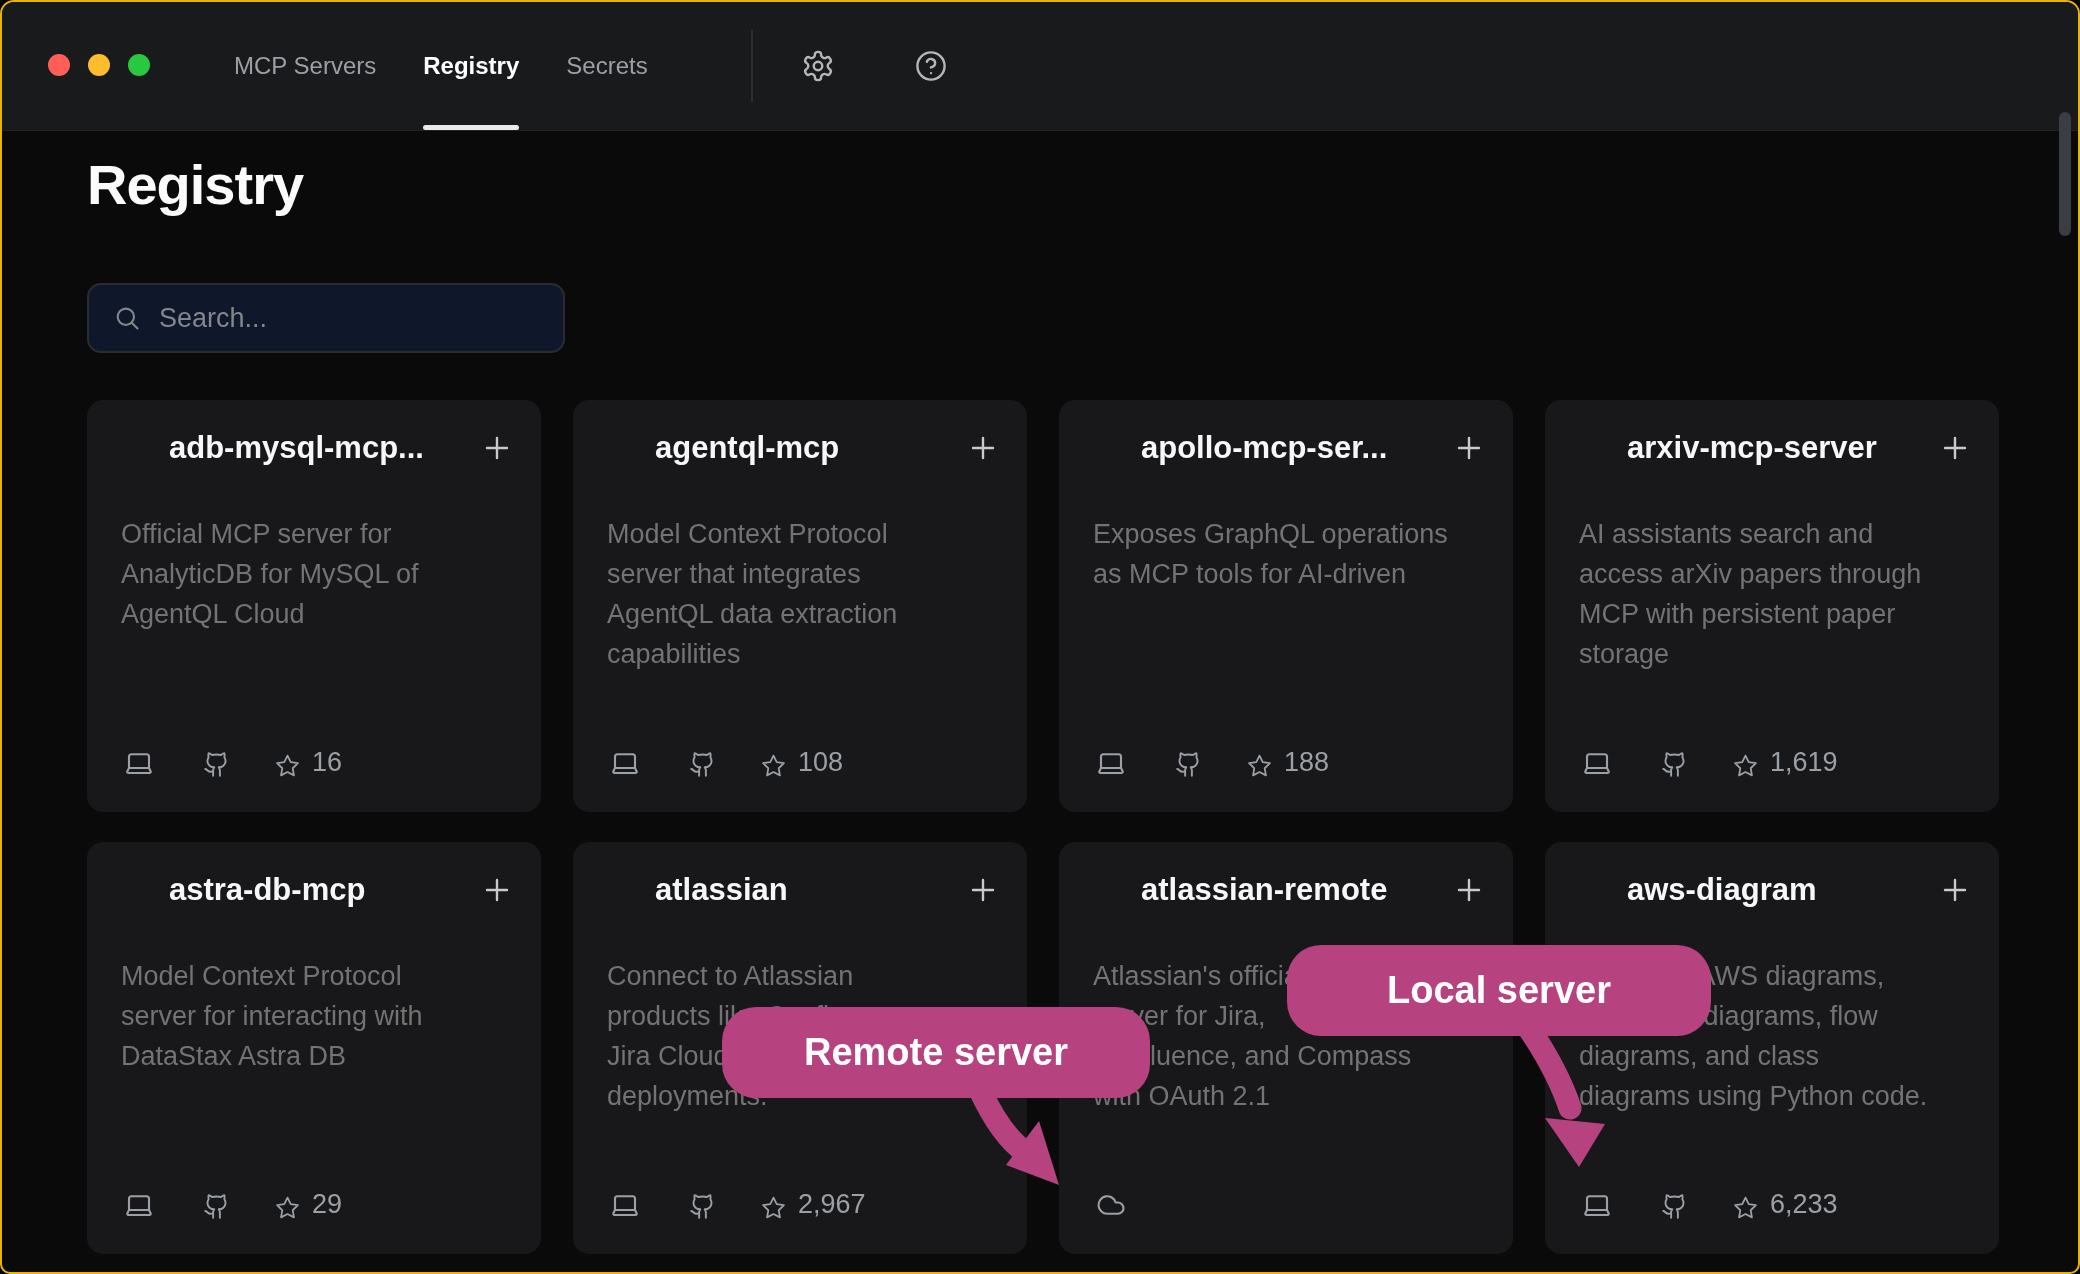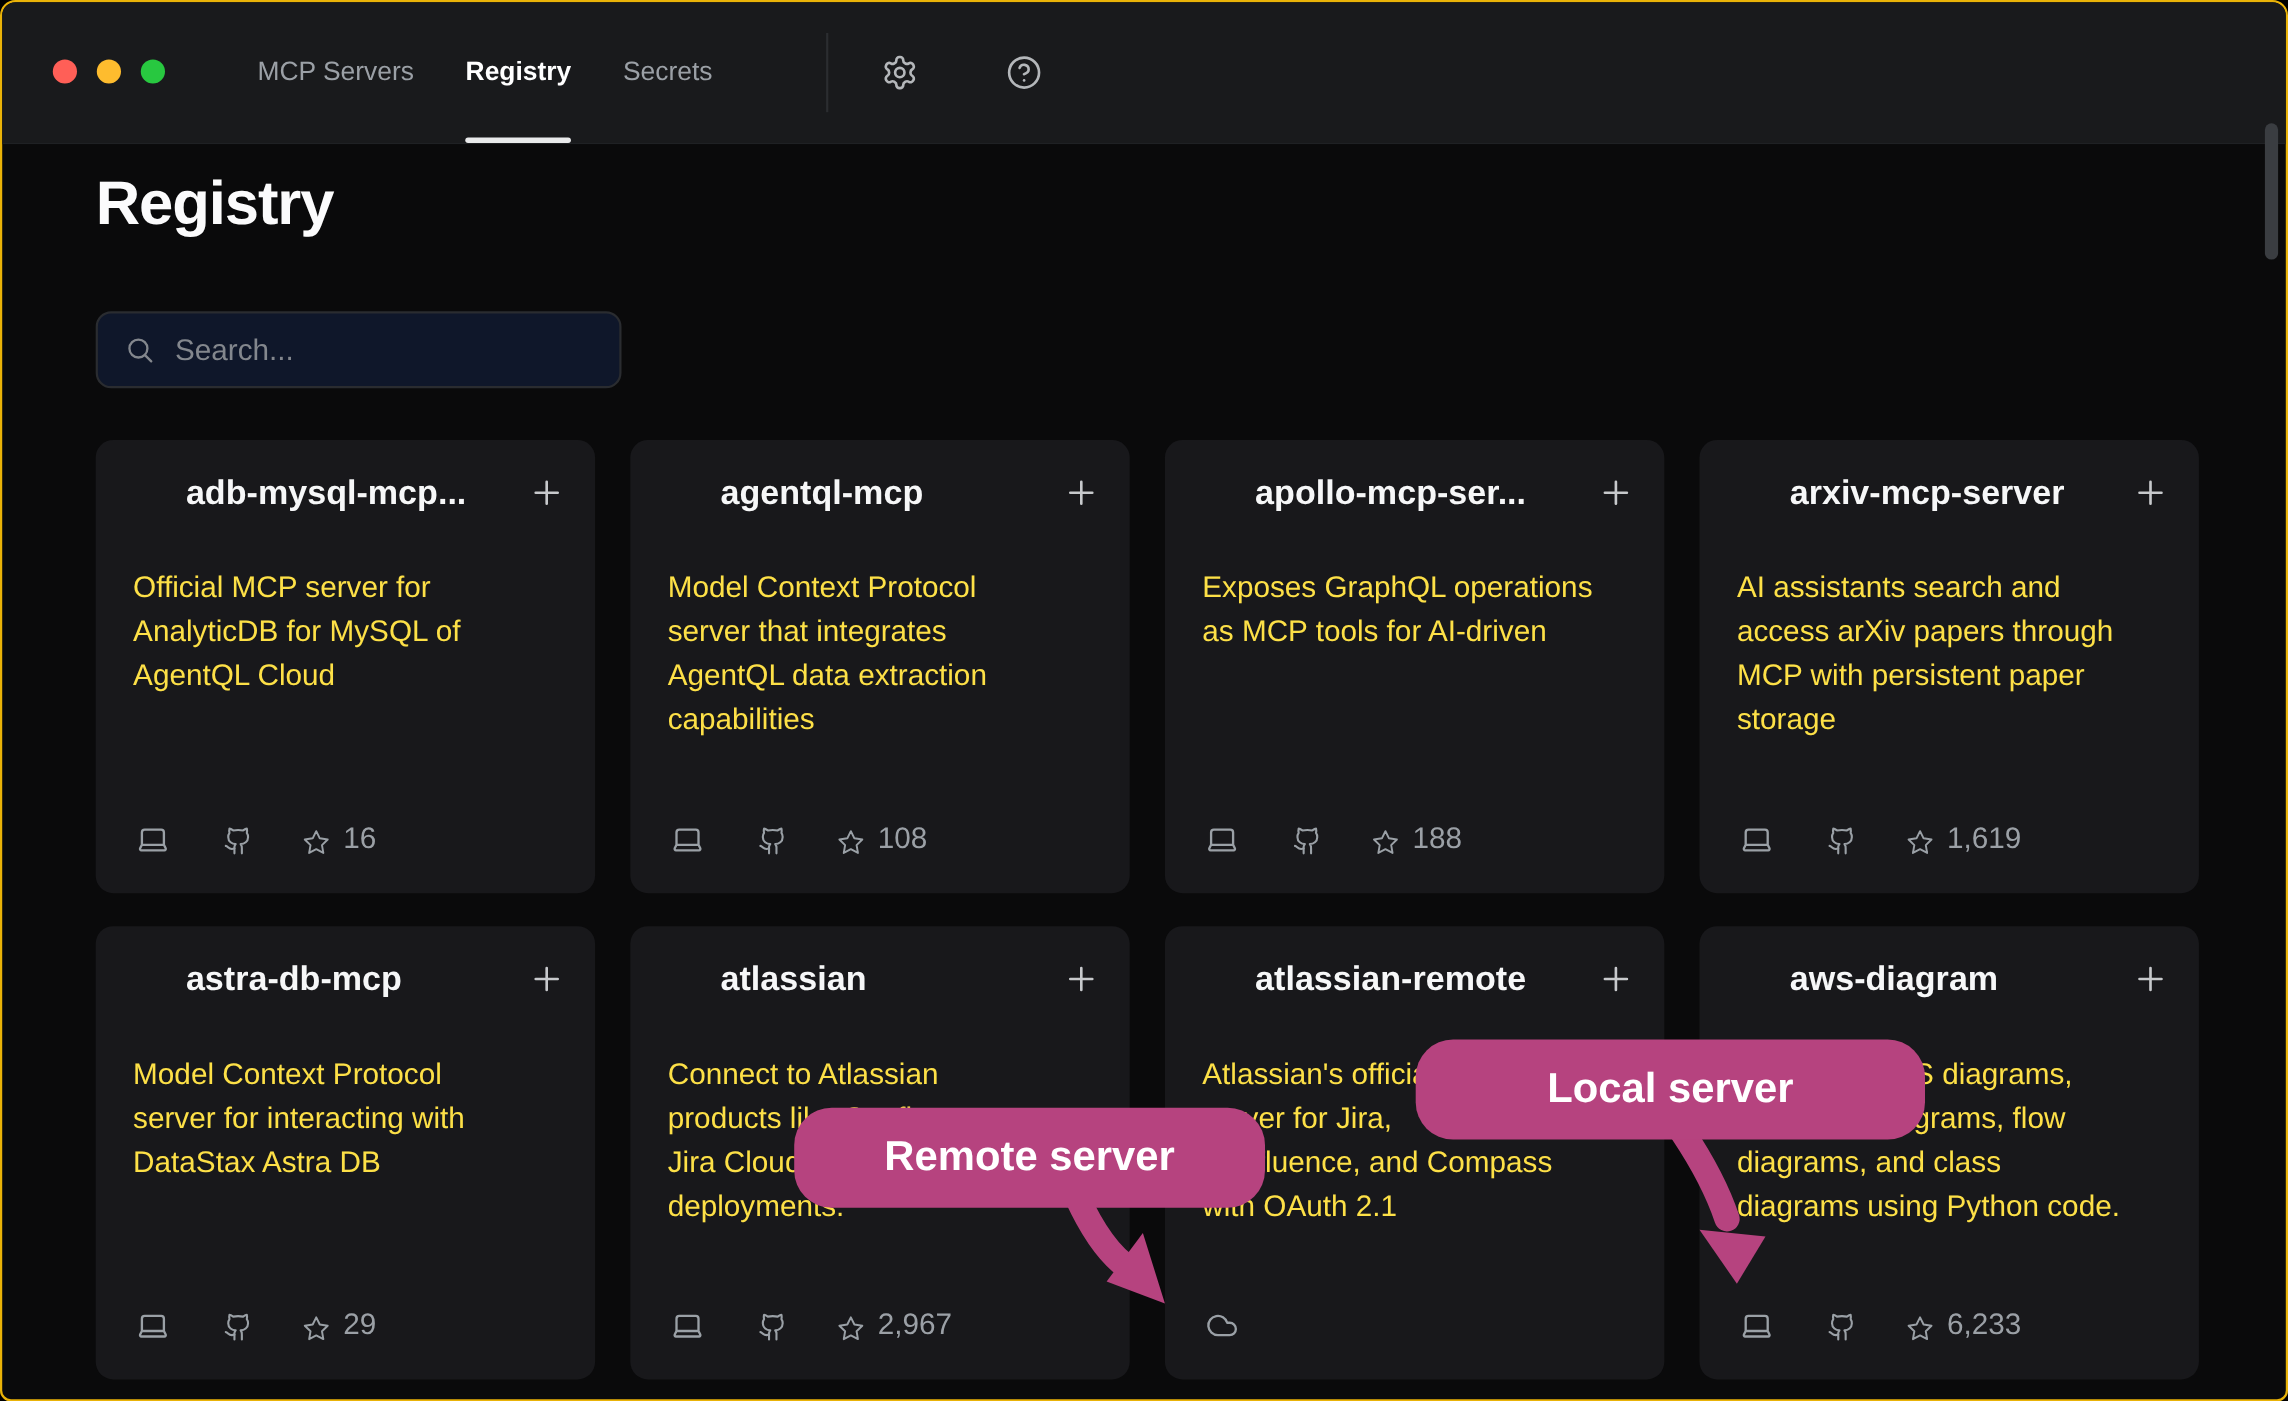--- a/index.html
+++ b/index.html
@@ -37,34 +37,34 @@
   .grid{position:absolute;left:85px;top:398px;width:1912px;display:grid;z-index:1;
     grid-template-columns:repeat(4,454px);grid-auto-rows:412px;column-gap:32px;row-gap:30px;}
   .card{position:relative;background:#18181b;border-radius:16px;}
   .card-top{position:absolute;top:30px;left:34px;right:28px;display:flex;
     align-items:flex-start;justify-content:space-between;margin-left:48px;}
   .card-name{font-size:31px;font-weight:700;color:#f6f7f8;white-space:nowrap;overflow:hidden;}
   .add-btn{flex:none;width:32px;height:32px;margin-top:2px;display:flex;align-items:center;
     justify-content:center;cursor:pointer;}
   .add-btn svg{stroke:#c7c9cc;fill:none;stroke-width:1.8;stroke-linecap:round;}
   .card-desc{position:absolute;top:114px;left:34px;right:26px;font-size:27px;line-height:40px;
-    color:#fde047;}
+    color:#737373;}
   .card-footer{position:absolute;left:34px;bottom:34px;height:32px;display:flex;align-items:flex-end;}
   .card-footer svg{stroke:#9aa0a6;fill:none;stroke-width:1.7;stroke-linecap:round;stroke-linejoin:round;flex:none;}
   .f-laptop{width:36px;height:30px;}
   .f-cloud{width:36px;height:30px;}
   .f-github{width:27px;height:27px;margin-left:46px;}
   .f-star{width:25px;height:25px;margin-left:45px;}
   .f-count{font-size:27px;color:#9ba0a6;margin-left:12px;}
 
   
   .bubble{position:absolute;z-index:29;background:#b6437f;border-radius:34px;display:flex;
     align-items:center;justify-content:center;color:#fff;font-size:38px;font-weight:700;}
   .bubble.remote{left:720px;top:1005px;width:428px;height:91px;}
-  .bubble.local{left:1285px;top:943px;width:463px;height:91px;}
+  .bubble.local{left:1285px;top:943px;width:424px;height:91px;}
   .arrows{position:absolute;left:0;top:0;z-index:28;pointer-events:none;}
 
   
   .scroll-thumb{position:absolute;right:7px;top:110px;width:12px;height:124px;border-radius:6px;
     background:#3a3d41;z-index:40;}
 </style>
 </head>
 <body>
 
 <div class="window">

